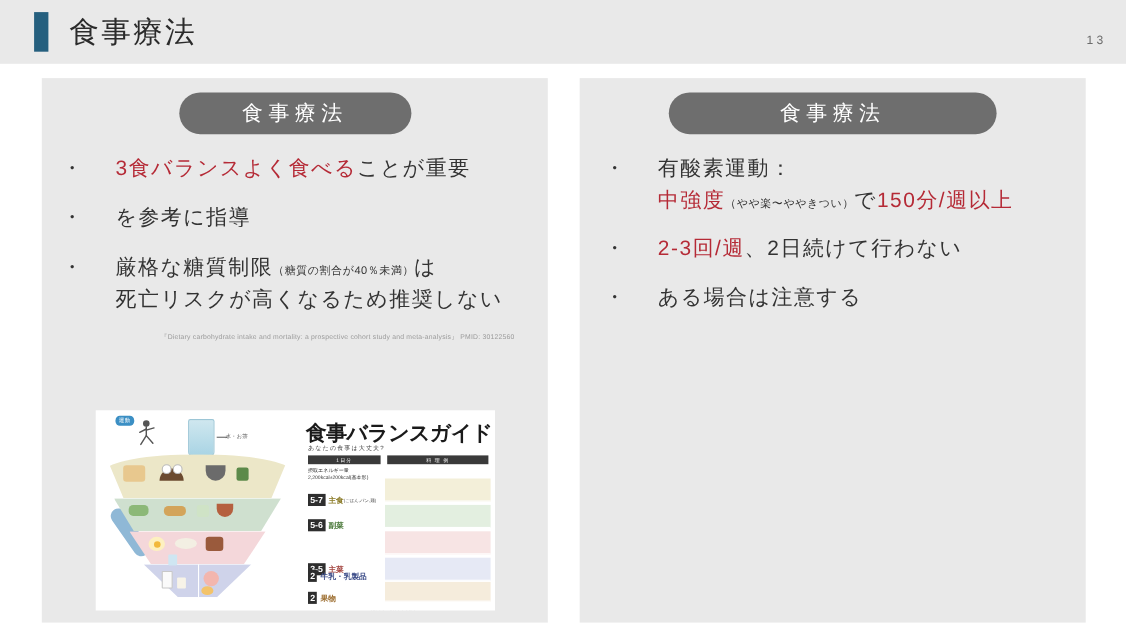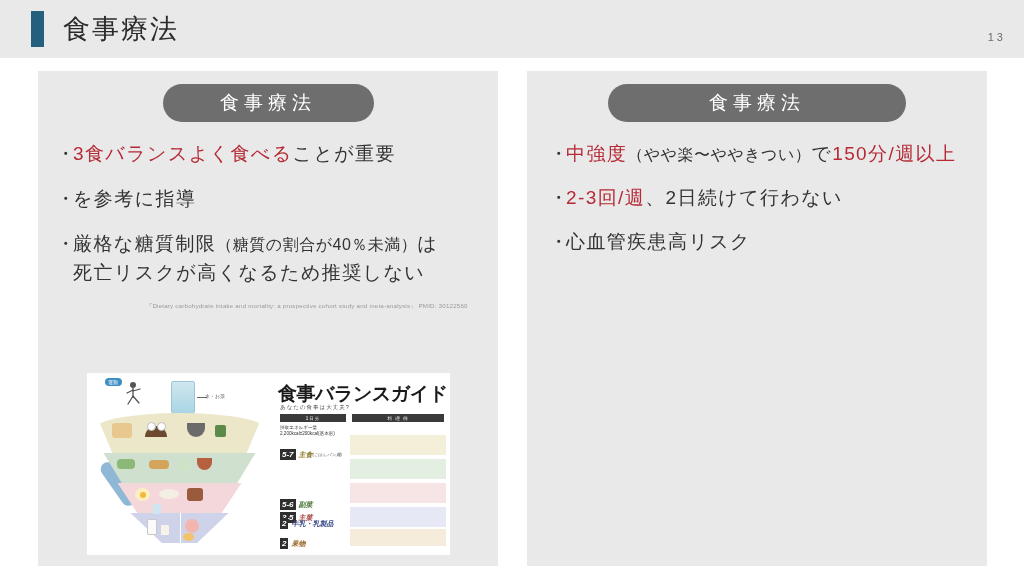--- a/index.html
+++ b/index.html
@@ -43,26 +43,26 @@
   }
   .pill-left  { width: 211px; }
   .pill-right { width: 298px; }
 
   
   .body-left  { padding: 18px 14px 0 18px; }
   .body-right { padding: 18px 10px 0 22px; }
 
   .bullet { display: flex; font-size: 19px; color: #333333; line-height: 1.52; }
   .bullet .dot { flex: 0 0 auto; width: 17px; text-align: left; }
-  .bullet .btext { flex: 1 1 auto; letter-spacing: 1.4px; }
+  .bullet .btext { flex: 1 1 auto; letter-spacing: 1.4px; margin-left: 32px; }
   .body-left .bullet  { margin-bottom: 16px; }
   .body-right .bullet { margin-bottom: 15px; }
   .indent { display: block; }
   .red { color: #b52a36; }
-  .small-paren { font-size: 16px; letter-spacing: 0.5px; }
+  .small-paren { font-size: 10px; letter-spacing: 0.5px; }
   .cite {
     font-size: 6.2px; color: #9a9a9a; letter-spacing: 0.2px;
     margin: -2px 0 0 90px; white-space: nowrap;
   }
 
   
   .fig-food {
     position: absolute; left: 49px; top: 302px; width: 363px; height: 182px;
     background: #ffffff; overflow: hidden;
   }
@@ -135,21 +135,21 @@
   .fbg-kcal {
     position: absolute; left: 8px; top: 52px; font-size: 4.6px; color: #333;
     line-height: 1.35;
   }
   .fbg-row {
     position: absolute; left: 78px; height: 21px; width: 96px;
     border-bottom: 1px solid #fff;
   }
   .fbg-sv {
     position: absolute; left: 8px; width: 64px; height: 15px;
-    display: flex; align-items: center; font-style: italic;
+    display: flex; align-items: center;
   }
   .sv-num {
     background: #2e2e2e; color: #fff; font-size: 8px; font-weight: 700;
     padding: 0 2px; line-height: 11px; margin-right: 3px;
   }
   .sv-lbl { font-size: 7px; font-weight: 700; }
   .sv-sub { font-size: 4px; color: #555; }
   .fbg-foot {
     position: absolute; left: 60px; bottom: 4px; font-size: 3.6px; color: #777;
   }
@@ -250,21 +250,21 @@
 
         <div class="fbg-kcal">摂取エネルギー量<br>2,200kcal±200kcal(基本形)</div>
 
         <div class="fbg-sv" style="top:74px;">
           <span class="sv-num">5-7</span>
           <span class="sv-lbl" style="color:#8a7a25;">主食</span>
           <span class="sv-sub">(ごはん,パン,麺)</span>
         </div>
         <div class="fbg-row" style="top:62px;background:#f3efd9;"></div>
 
-        <div class="fbg-sv" style="top:97px;margin-top:27px;">
+        <div class="fbg-sv" style="top:97px;">
           <span class="sv-num">5-6</span>
           <span class="sv-lbl" style="color:#4c7a3c;">副菜</span>
         </div>
         <div class="fbg-row" style="top:86px;background:#e3efe0;"></div>
 
         <div class="fbg-sv" style="top:137px;">
           <span class="sv-num">3-5</span>
           <span class="sv-lbl" style="color:#a3443f;">主菜</span>
         </div>
         <div class="fbg-row" style="top:110px;background:#f7e4e4;"></div>
@@ -287,34 +287,35 @@
   </div>
 
   <div class="panel panel-right">
     <div class="pill pill-right">食事療法</div>
 
     <div class="body-right">
 
       <div class="bullet">
         <span class="dot">・</span>
         <span class="btext">
+          <span class="indent">有酸素運動：</span>
           <span class="indent"><span class="red">中強度</span><span class="small-paren">（やや楽〜ややきつい）</span><span>で</span><span class="red">150分/週以上</span></span>
         </span>
       </div>
 
       <div class="bullet">
         <span class="dot">・</span>
         <span class="btext">
           <span class="indent"><span class="red">2-3回/週</span><span>、2日続けて行わない</span></span>
         </span>
       </div>
 
       <div class="bullet">
         <span class="dot">・</span>
         <span class="btext">
-          <span class="indent">心血管疾患高リスク</span>
+          <span class="indent">ある場合は注意する</span>
         </span>
       </div>
     </div>
 
   </div>
 
 </div>
 
 </body></html>

